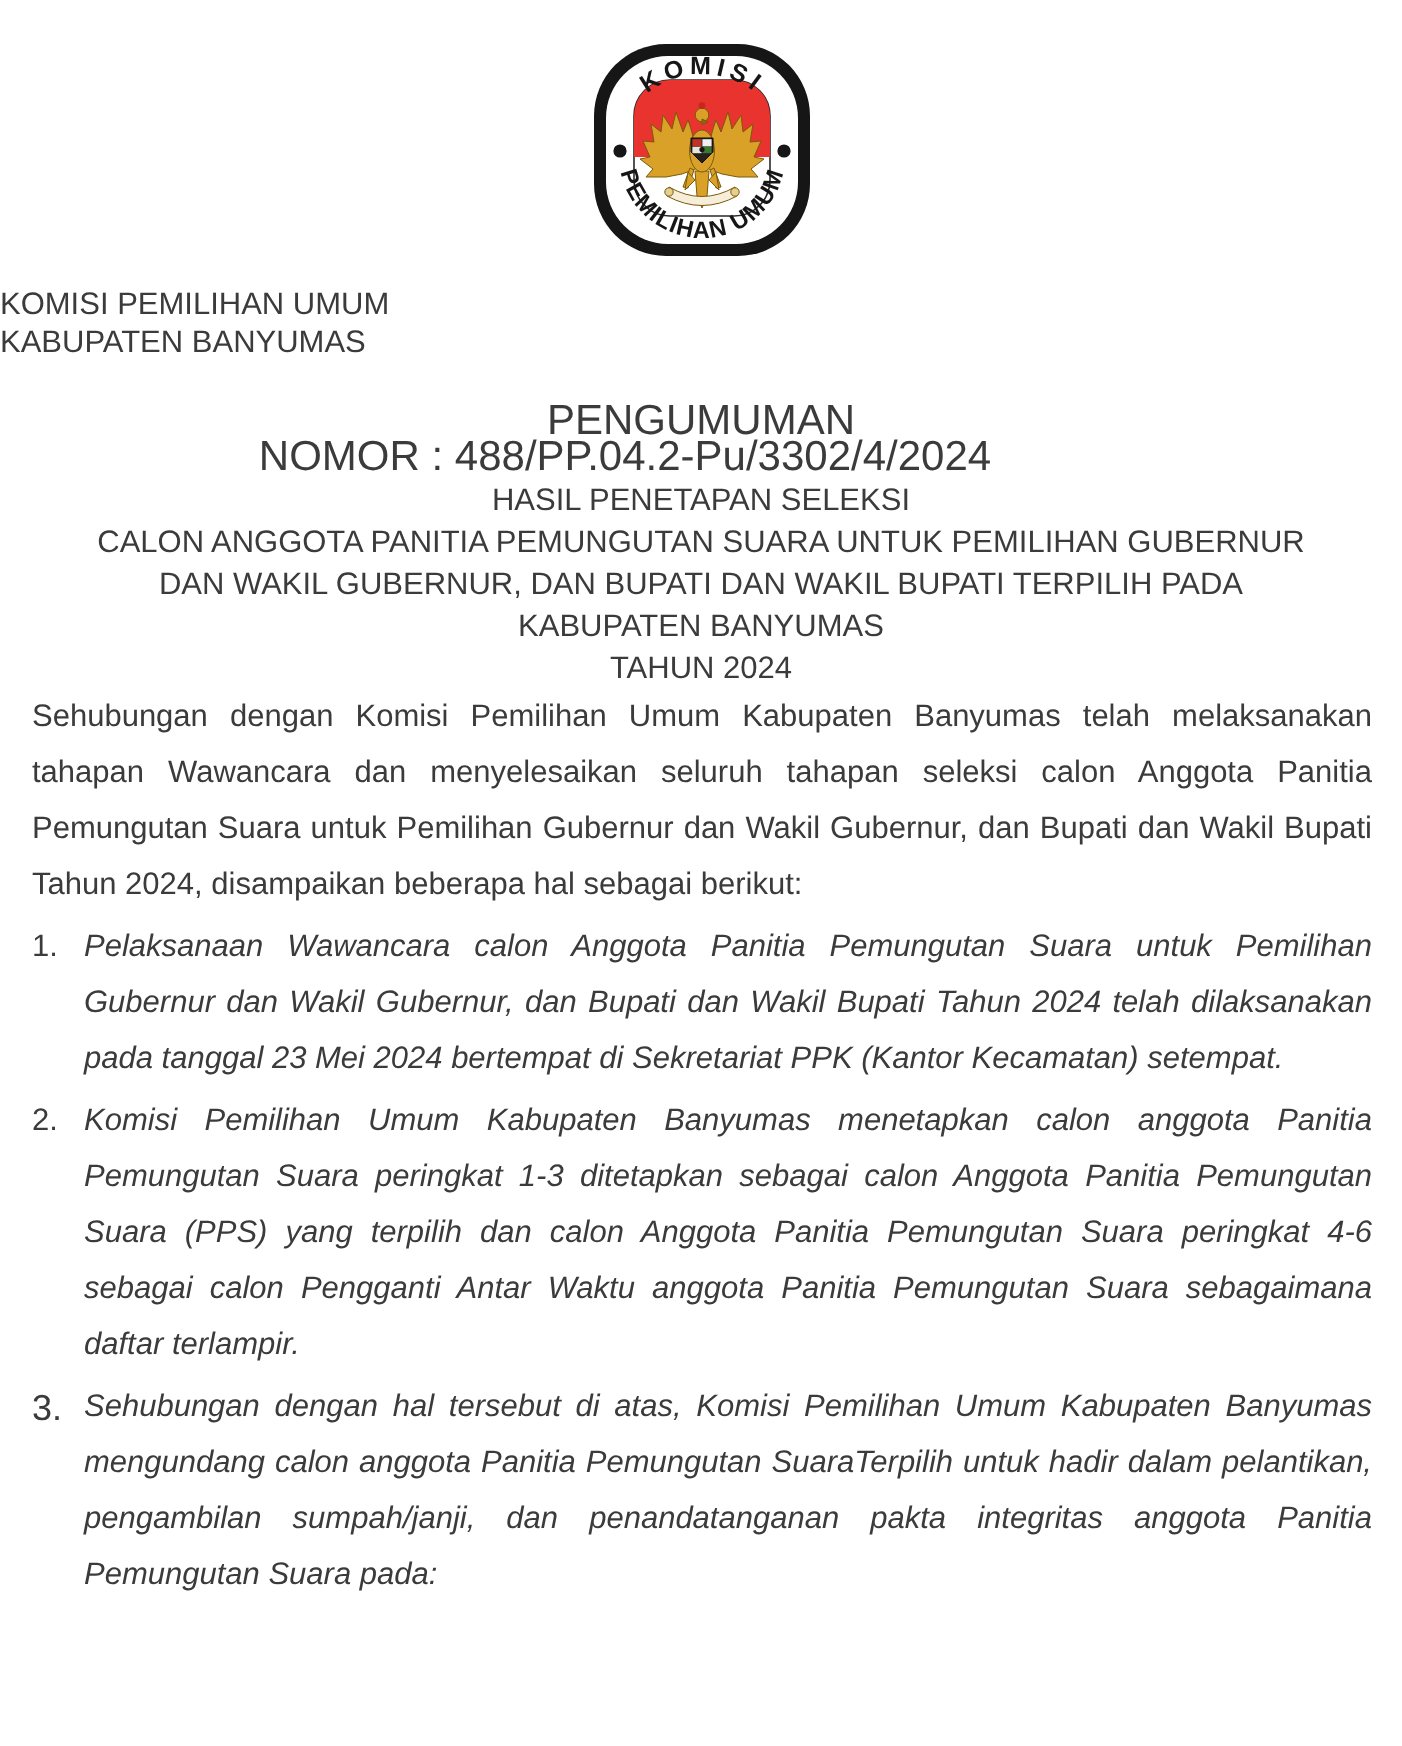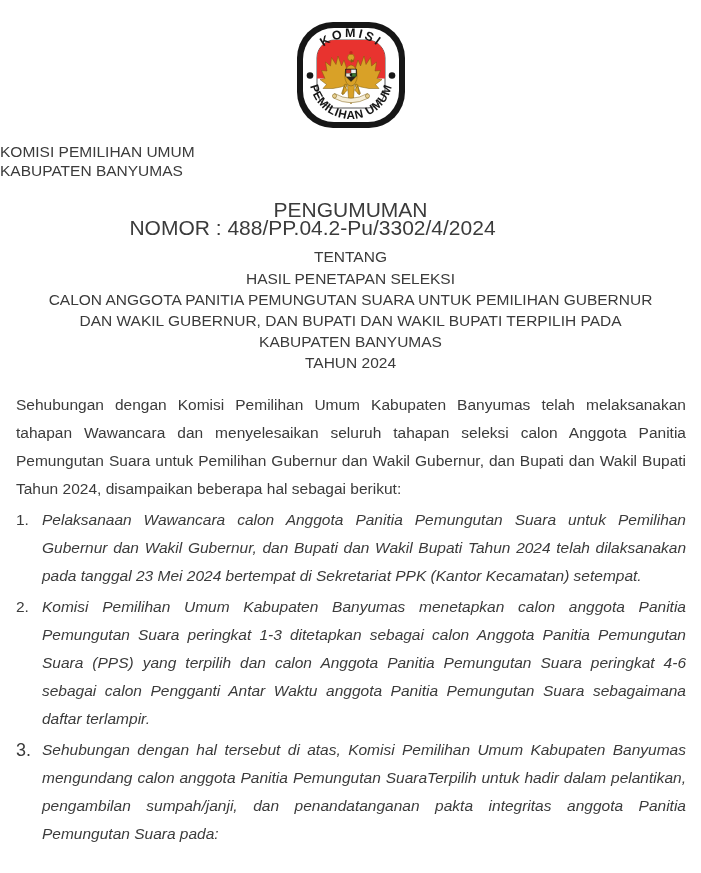--- a/index.html
+++ b/index.html
@@ -11,21 +11,21 @@
     font-family:"Liberation Sans", sans-serif;
     color:#3b3b3b;
   }
   .logo-wrap { padding-top:20px; text-align:center; }
   .doc-header { margin-top:8px; text-align:left; font-size:15.5px; line-height:19px; }
   .announce { margin-top:21px; text-align:center; font-size:21px; line-height:18px; }
   .announce .number { position:relative; left:-38px; display:block; }
   .tentang { margin-top:11px; text-align:center; font-size:15.5px; line-height:18px; }
   .subject { margin-top:2px; text-align:center; font-size:15.5px; line-height:21px; }
   .content {
-    margin-left:16px; margin-top:18px;
+    margin-left:16px; 
     width:670px;
     font-size:15.5px; line-height:28px;
     text-align:justify;
   }
   .intro { text-align:justify; }
   .item { display:flex; margin-top:3px; }
   .item .num { flex:0 0 26px; width:26px; }
   .item.big-num .num { font-size:18px; }
   .item .text { flex:1; text-align:justify;font-style:italic; }
   svg text { font-family:"Liberation Sans", sans-serif; }
@@ -104,21 +104,20 @@
   <div class="doc-header">
     <div>KOMISI PEMILIHAN UMUM</div>
     <div>KABUPATEN BANYUMAS</div>
   </div>
 
   <div class="announce">
     <div>PENGUMUMAN</div>
     <span class="number">NOMOR : 488/PP.04.2-Pu/3302/4/2024</span>
   </div>
 
-  <div class="tentang">TENTANG</div>
 
   <div class="subject">
     <div>HASIL PENETAPAN SELEKSI</div>
     <div>CALON ANGGOTA PANITIA PEMUNGUTAN SUARA UNTUK PEMILIHAN GUBERNUR</div>
     <div>DAN WAKIL GUBERNUR, DAN BUPATI DAN WAKIL BUPATI TERPILIH PADA</div>
     <div>KABUPATEN BANYUMAS</div>
     <div>TAHUN 2024</div>
   </div>
 
   <div class="content">

